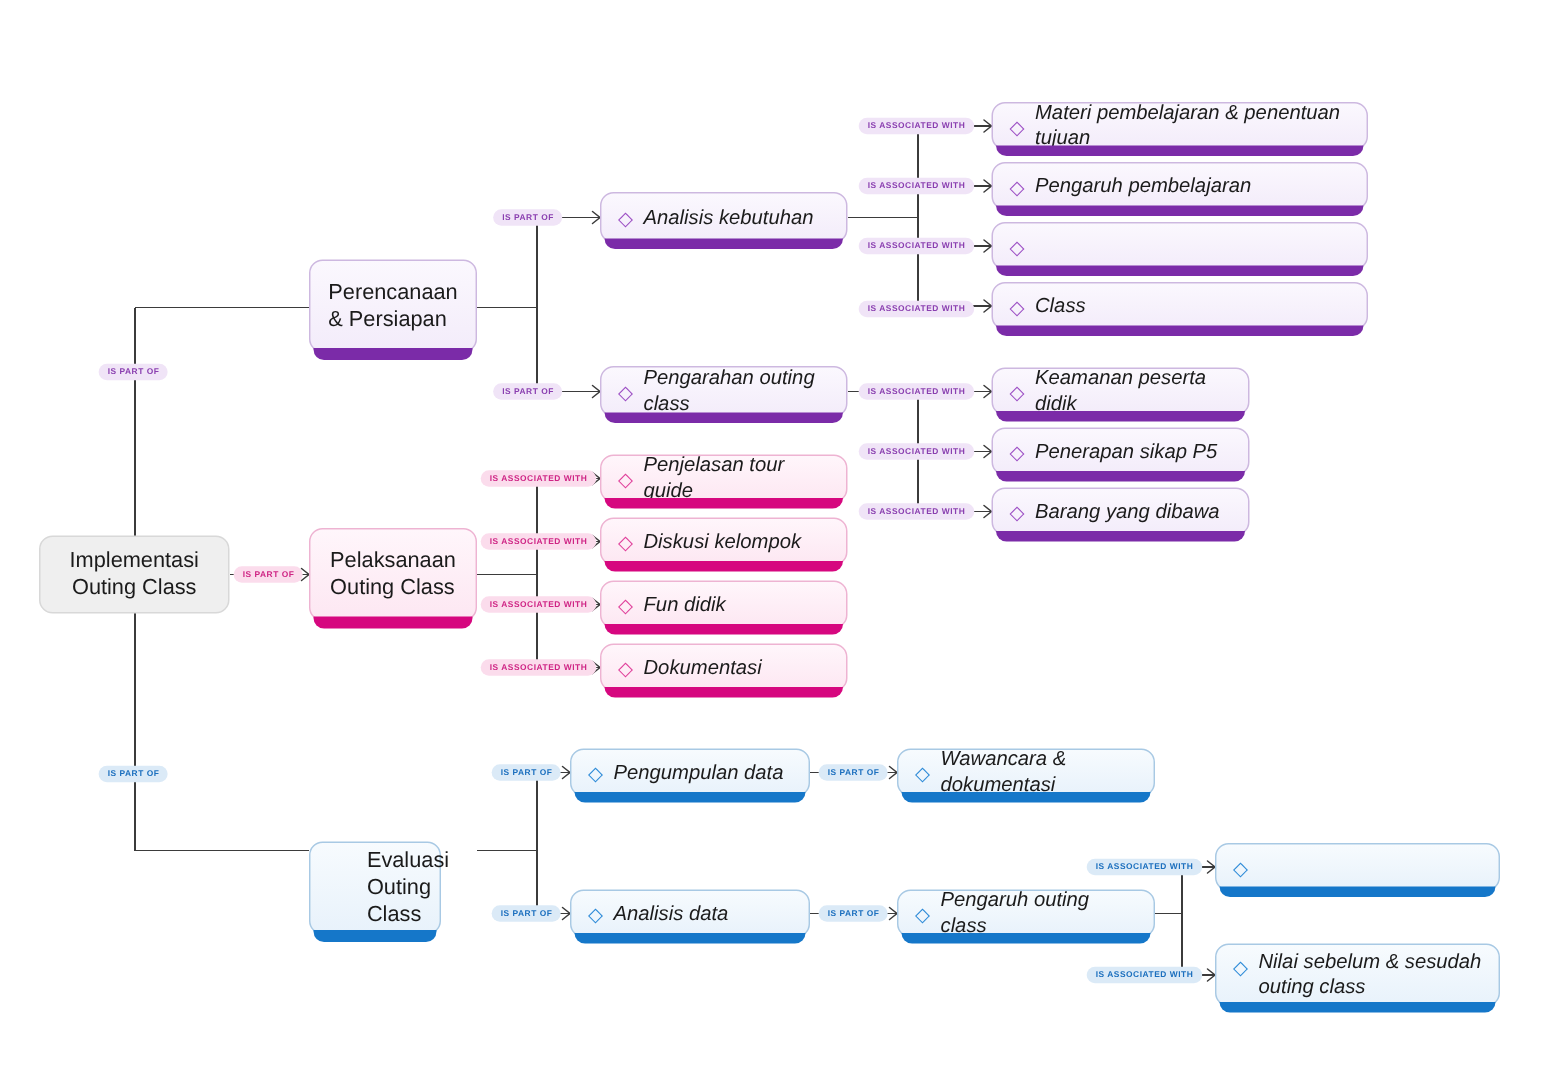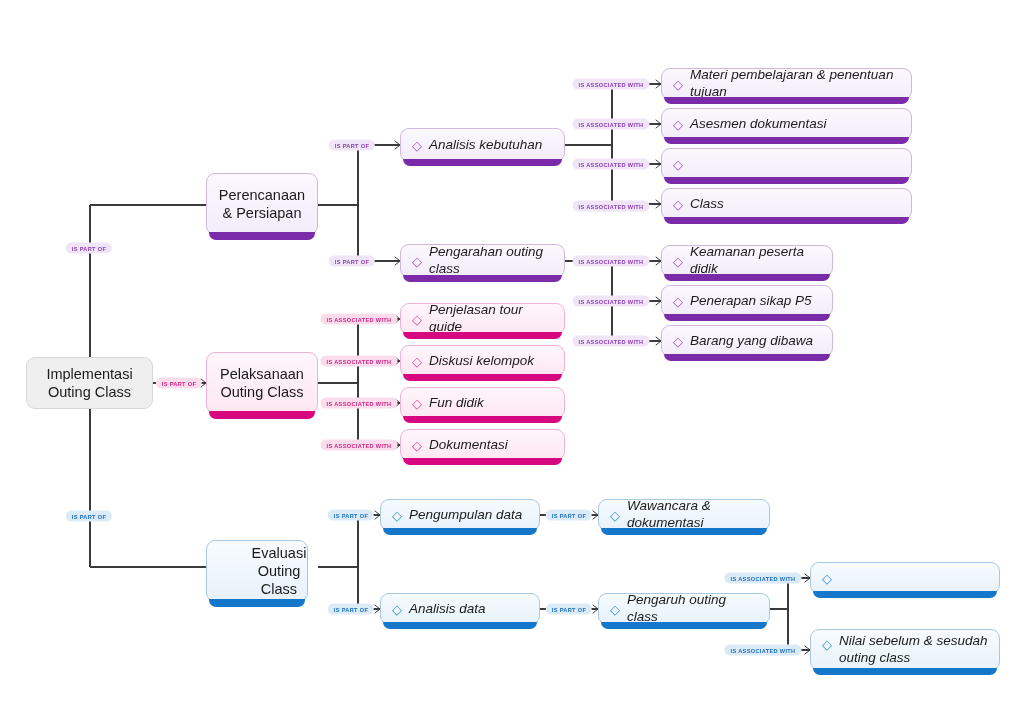--- a/index.html
+++ b/index.html
@@ -9,21 +9,21 @@
 
   .node{position:absolute;box-sizing:border-box;border-radius:9px;
         display:flex;align-items:center;}
   .node .txt{font-size:13.5px;line-height:1.25;color:#1b1b1b;}
 
   
   .n-root{background:#efefef;border:1px solid #d8d8d8;justify-content:center;text-align:center;}
   .n-root .txt{font-size:14.5px;}
 
   
-  .n-branch{justify-content:center;text-align:center;}
+  .n-branch{justify-content:center;}
   .n-branch .txt{font-size:14.5px;}
 
   
   .pur{background:linear-gradient(180deg,#fbf8fe 0%,#f3ecfa 100%);border:1px solid #cdb8e0;}
   .pur .bar{background:#7b2ba8;}
   .pur .dia{color:#9c4fc4;}
   
   .pnk{background:linear-gradient(180deg,#fff6fb 0%,#fde7f2 100%);border:1px solid #eeb3d2;}
   .pnk .bar{background:#d6077f;}
   .pnk .dia{color:#e0409b;}
@@ -141,21 +141,21 @@
     <div class="txt" style="white-space:pre-line;">Perencanaan
 &amp; Persiapan</div>
   </div>
 
   <div class="node n-branch pnk" style="left:206px;top:352px;width:112px;height:62px;">
     <div class="bar"></div>
     <div class="txt" style="white-space:pre-line;">Pelaksanaan
 Outing Class</div>
   </div>
 
-  <div class="node n-branch blu" style="left:206px;top:540px;width:102px;height:62px;padding-left:44px;">
+  <div class="node n-branch blu" style="left:206px;top:561px;width:88px;height:62px;padding-left:44px;">
     <div class="bar"></div>
     <div class="txt" style="white-space:pre-line;">Evaluasi
 Outing Class</div>
   </div>
 
   <div class="node leaf pur" style="left:400px;top:128px;width:165px;height:34px;">
     <div class="bar"></div>
     <span class="dia">◇</span>
     <div class="txt">Analisis kebutuhan</div>
   </div>
@@ -168,21 +168,21 @@
 
   <div class="node leaf pur" style="left:661px;top:68px;width:251px;height:32px;">
     <div class="bar"></div>
     <span class="dia">◇</span>
     <div class="txt">Materi pembelajaran &amp; penentuan tujuan</div>
   </div>
 
   <div class="node leaf pur" style="left:661px;top:108px;width:251px;height:32px;">
     <div class="bar"></div>
     <span class="dia">◇</span>
-    <div class="txt">Asesmen dokumentasi</div>
+    <div class="txt">Pengaruh pembelajaran</div>
   </div>
 
   <div class="node leaf pur" style="left:661px;top:148px;width:251px;height:32px;">
     <div class="bar"></div>
     <span class="dia">◇</span>
   </div>
 
   <div class="node leaf pur" style="left:661px;top:188px;width:251px;height:32px;">
     <div class="bar"></div>
     <span class="dia">◇</span>

